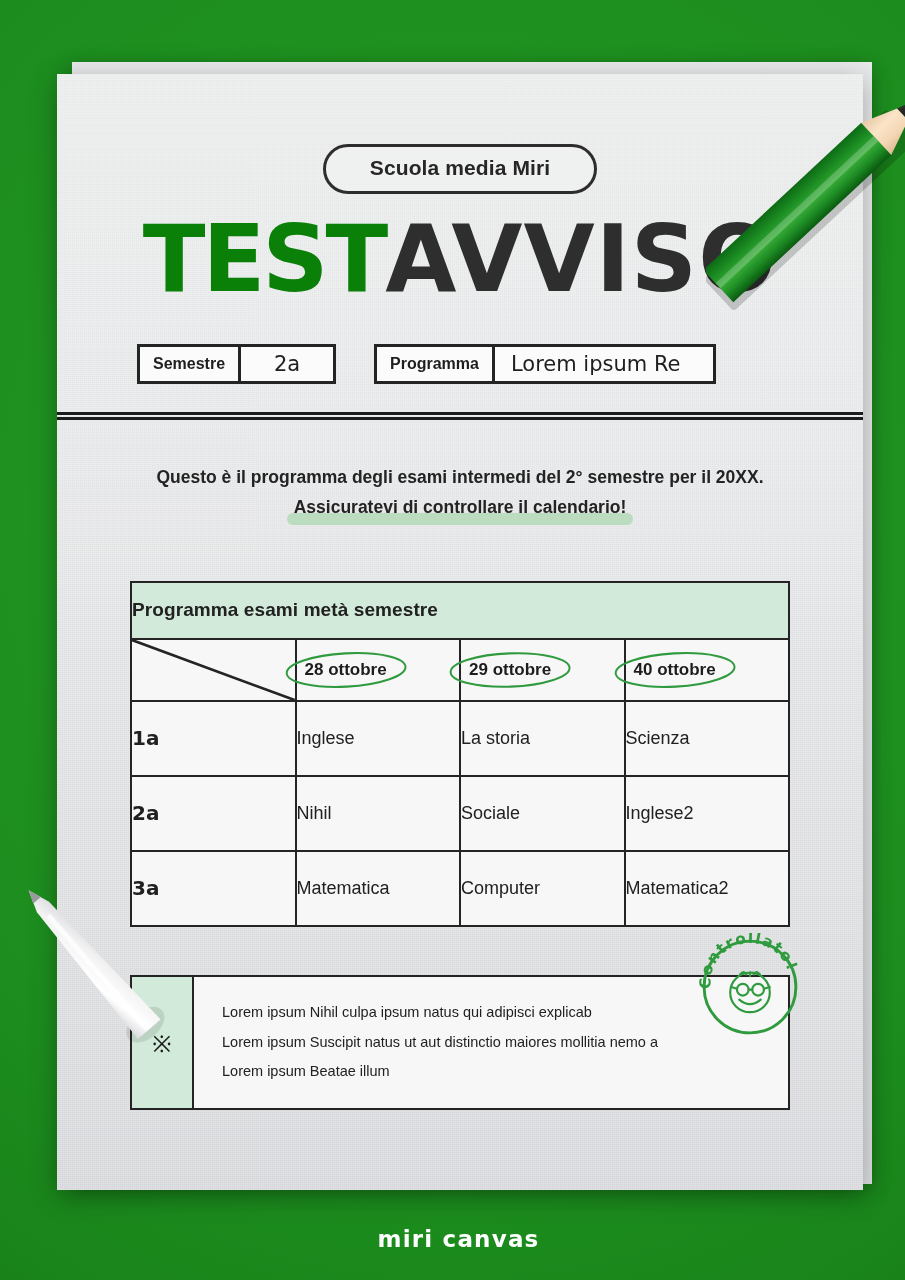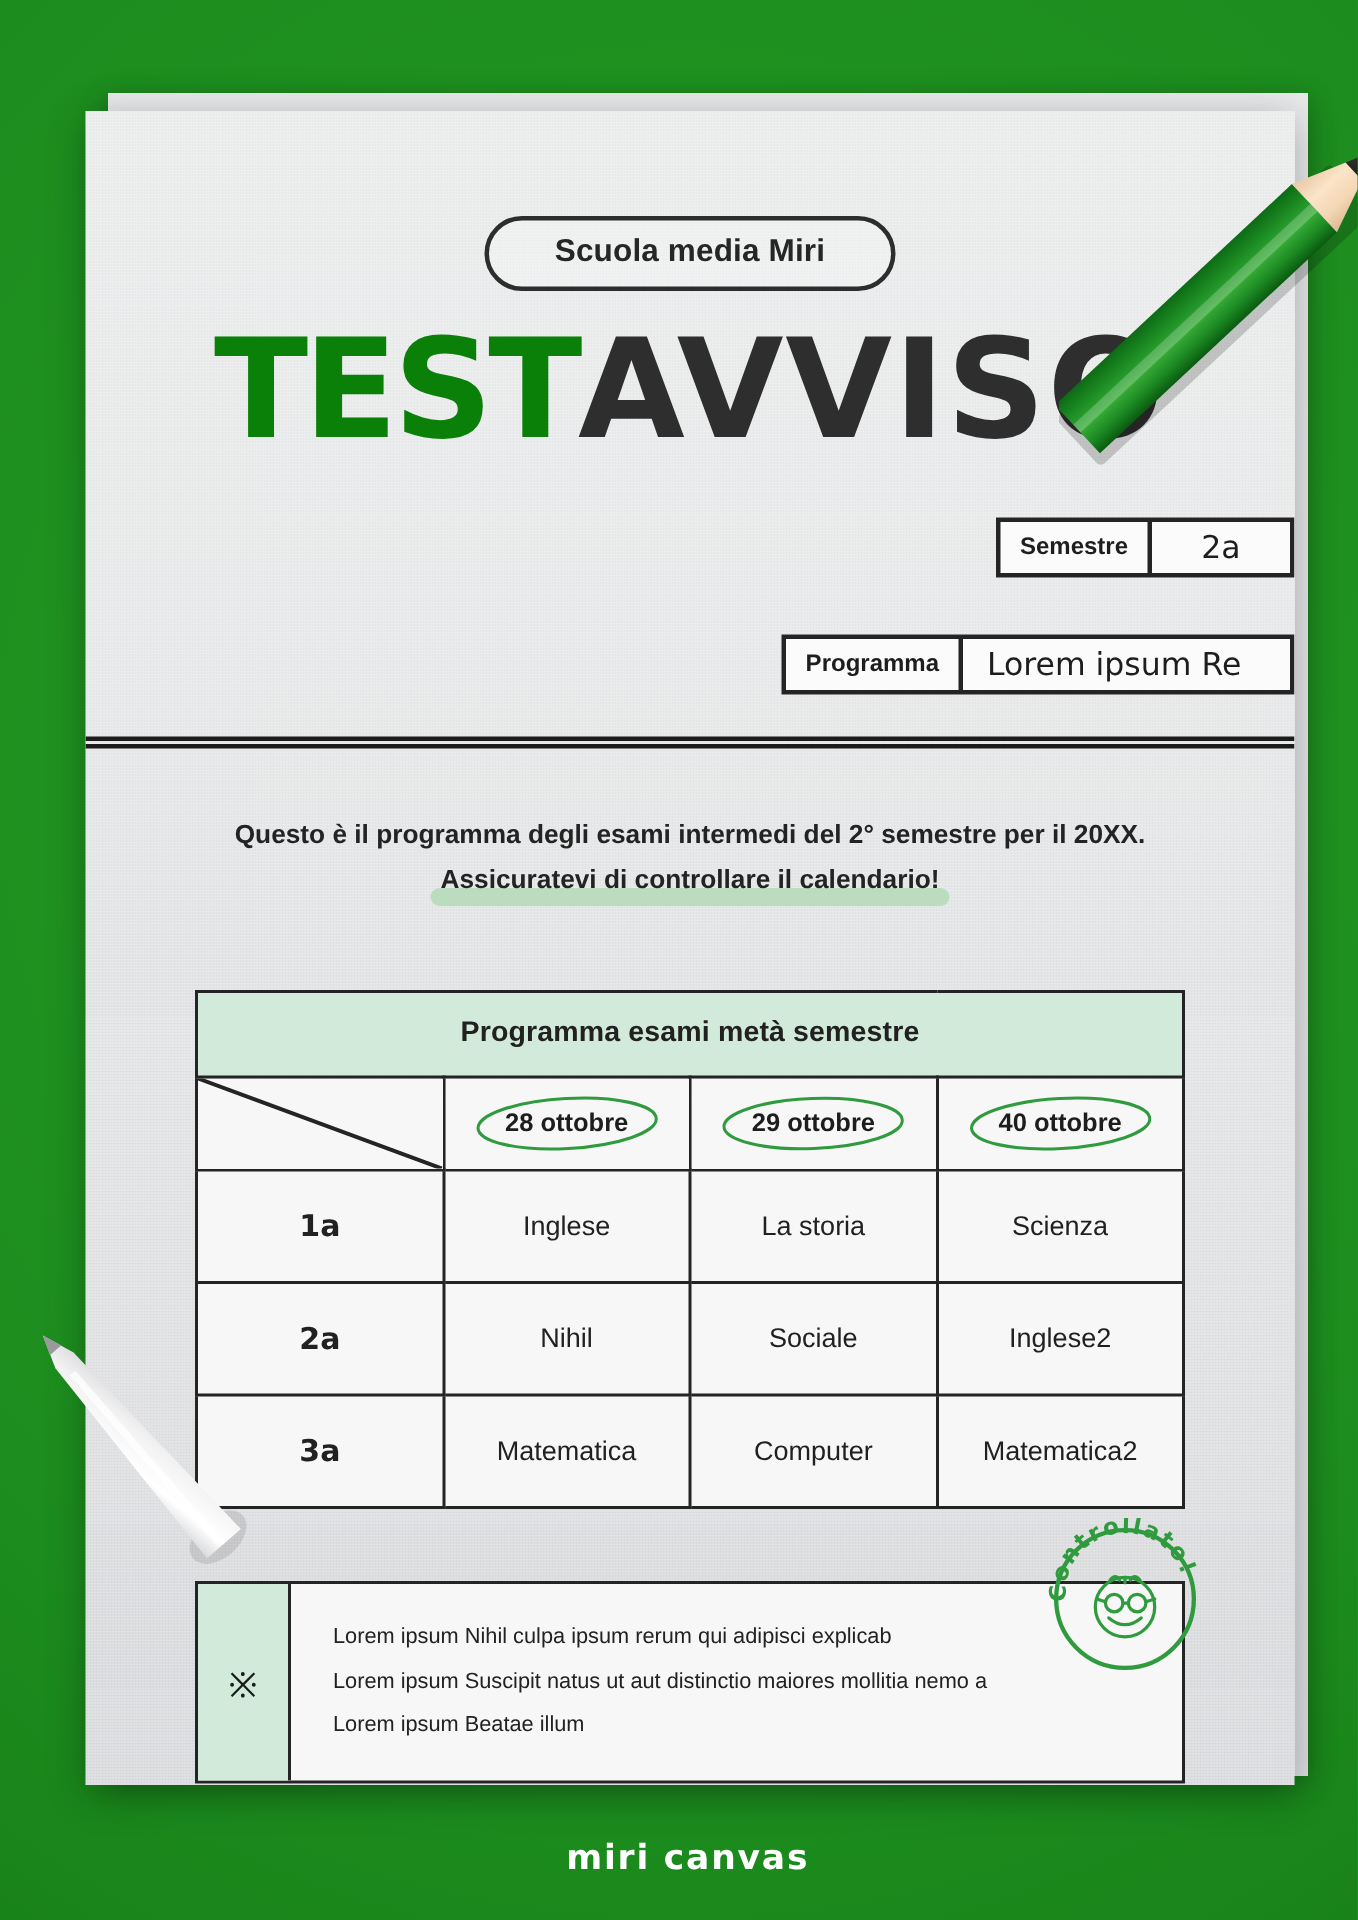--- a/index.html
+++ b/index.html
@@ -108,25 +108,24 @@
   .title .t-dark {
     color: #2e2e2e;
     font-family: "DejaVu Sans", sans-serif;
     font-weight: 700;
     letter-spacing: 1px;
   }
 
   
   .meta-row {
     display: flex;
-    align-items: flex-end;
+    align-items: flex-start;
     margin-top: 36px;
     padding-left: 80px;
     gap: 38px;
-    flex-direction: column;
   }
   .field {
     display: flex;
     border: 3px solid #242424;
     background: #fbfbfb;
     height: 40px;
     align-items: stretch;
   }
   .field .f-label {
     display: flex;
@@ -191,21 +190,20 @@
     width: 660px;
   }
   table.sched {
     width: 100%;
     border-collapse: collapse;
     table-layout: fixed;
   }
   table.sched th, table.sched td {
     border: 2.5px solid #242424;
     background: #f7f7f8;
-    text-align: center;
     color: #212121;
   }
   .sched-title {
     background: #d2eada !important;
     font-size: 19px;
     font-weight: 700;
     padding: 16px 0 17px;
     letter-spacing: .1px;
   }
   .corner-cell {
@@ -418,21 +416,21 @@
           <td class="subject">Computer</td>
           <td class="subject">Matematica2</td>
         </tr>
       </tbody>
         </table>
     </div>
 
     <div class="notes">
       <div class="notes-mark">※</div>
       <div class="notes-body">
-        <div class="nline">Lorem ipsum Nihil culpa ipsum rerum qui adipisci explicab</div>
+        <div class="nline">Lorem ipsum Nihil culpa ipsum natus qui adipisci explicab</div>
         <div class="nline">Lorem ipsum Suscipit natus ut aut distinctio maiores mollitia nemo a</div>
         <div class="nline">Lorem ipsum Beatae illum</div>
       </div>
 
       <svg class="stamp" viewBox="0 0 120 120">
         <defs>
           <path id="stamparc" d="M 18,68 A 44,44 0 1 1 104,58" fill="none"></path>
         </defs>
         <circle cx="60" cy="60" r="51" fill="none" stroke="#2f9b3e" stroke-width="3.2"></circle>
         <text font-family="'DejaVu Sans',sans-serif" font-size="17" font-weight="700" fill="#2f9b3e" letter-spacing="1.5">

